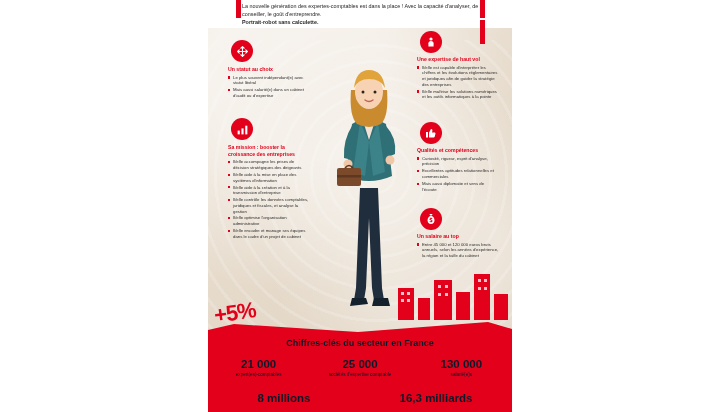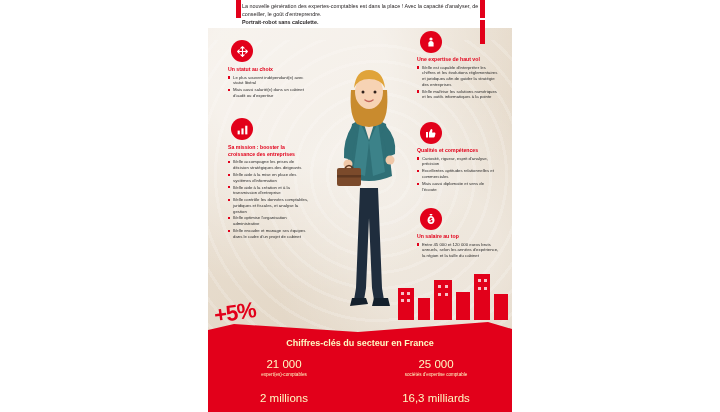--- a/index.html
+++ b/index.html
@@ -127,21 +127,21 @@
   }
 
   
   #keyband {
     position: absolute;
     left: 0;
     bottom: 0;
     width: 304px;
     height: 92px;
     background: #e2001a;
-    color: #fef9c3;
+    color: #0f172a;
     clip-path: polygon(0 10px, 26px 4px, 150px 12px, 280px 2px, 304px 9px, 304px 100%, 0 100%);
   }
   #keyband .kb-title {
     position: absolute;
     left: 0; right: 0;
     top: 18px;
     text-align: center;
     font-size: 9px;
     font-weight: bold;
   }
@@ -150,21 +150,21 @@
     left: 0; right: 0;
     display: flex;
     justify-content: space-around;
     text-align: center;
   }
   .kb-row.r1 { top: 38px; }
   .kb-row.r2 { top: 72px; }
   .kb-cell { width: 33%; }
   .kb-num {
     font-size: 11.5px;
-    font-weight: normal;
+    font-weight: bold;
     line-height: 1.1;
   }
   .kb-lab {
     font-size: 4.6px;
     line-height: 1.25;
     margin-top: 1px;
   }
   
   #pct {
     position: absolute;
@@ -345,25 +345,29 @@
 
       <div class="kb-row r1">
         <div class="kb-cell">
           <div class="kb-num">21 000</div>
           <div class="kb-lab">expert(es)-comptables</div>
         </div>
         <div class="kb-cell">
           <div class="kb-num">25 000</div>
           <div class="kb-lab">sociétés d'expertise comptable</div>
         </div>
+        <div class="kb-cell">
+          <div class="kb-num">130 000</div>
+          <div class="kb-lab">salarié(e)s</div>
+        </div>
       </div>
 
       <div class="kb-row r2">
         <div class="kb-cell">
-          <div class="kb-num">2 millions</div>
+          <div class="kb-num">8 millions</div>
         </div>
         <div class="kb-cell">
           <div class="kb-num">16,3 milliards</div>
         </div>
       </div>
     </div>
 
   </div>
 </div>
 

